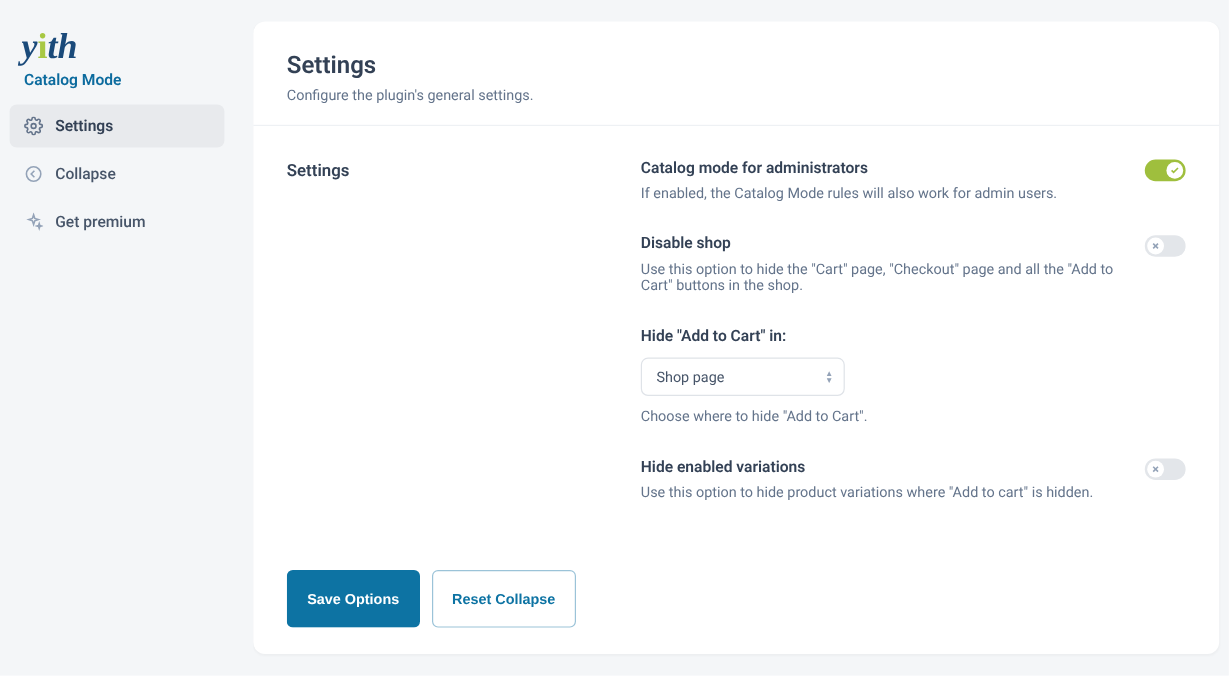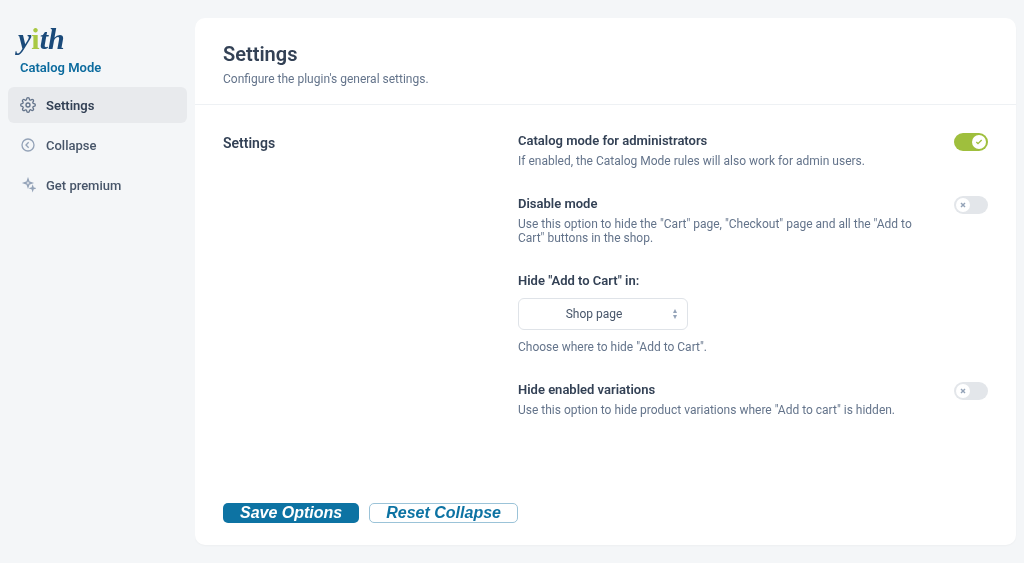--- a/index.html
+++ b/index.html
@@ -5,21 +5,21 @@
     * { box-sizing: border-box; margin: 0; padding: 0; }
     body {
       font-family: -apple-system, BlinkMacSystemFont, "Segoe UI", Roboto, sans-serif;
       background: #f4f6f8;
       color: #475569;
       font-size: 13px;
       width: 1024px;
       height: 563px;
       overflow: hidden;
     }
-    .app { display: flex; height: 100%; }
+    .app { display: flex; height: 100%; gap: 16px; }
     .sidebar {
       width: 195px;
       padding: 24px 8px 8px 8px;
       flex-shrink: 0;
     }
     .logo {
       font-family: Georgia, serif;
       font-style: italic;
       font-weight: bold;
       font-size: 30px;
@@ -141,42 +141,40 @@
       margin-bottom: 10px;
       width: 170px;
       border: 1px solid #dfe3e8;
       border-radius: 6px;
       padding: 8px 30px 8px 12px;
       font-size: 12px;
       color: #475569;
       position: relative;
       cursor: pointer;
       background: #fff;
-      text-align: center;
     }
     .select-chevrons {
       position: absolute;
       right: 10px; top: 50%;
       transform: translateY(-50%);
       color: #94a3b8;
       display: flex; flex-direction: column; line-height: 6px; font-size: 8px;
     }
     .panel-footer {
       padding: 16px 28px 22px 28px;
       display: flex;
       gap: 10px;
     }
     .btn {
       border-radius: 5px;
-      padding: 0 16px;
-      font-size: 16px;
+      padding: 16px 16px;
+      font-size: 12px;
       font-weight: 600;
       cursor: pointer;
       border: 1px solid transparent;
-      font-style: italic;
     }
     .btn-primary {
       background: #0d73a3;
       color: #fff;
     }
     .btn-secondary {
       background: #fff;
       color: #0d73a3;
       border-color: #9bc3d8;
     }
@@ -240,21 +238,21 @@
             <div class="toggle on">
               <div class="knob">
                 <svg width="8" height="8" viewBox="0 0 24 24" fill="none" stroke="currentColor" stroke-width="4">
                     <polyline points="20 6 9 17 4 12"></polyline>
                   </svg>
               </div>
             </div>
           </div>
 
           <div class="field">
-            <div class="field-label">Disable mode</div>
+            <div class="field-label">Disable shop</div>
             <div class="field-help">Use this option to hide the "Cart" page, "Checkout" page and all the "Add to Cart" buttons in the shop.</div>
             <div class="toggle off">
               <div class="knob">
                 <svg width="8" height="8" viewBox="0 0 24 24" fill="none" stroke="currentColor" stroke-width="4">
                     <line x1="18" y1="6" x2="6" y2="18"></line>
                     <line x1="6" y1="6" x2="18" y2="18"></line>
                   </svg>
               </div>
             </div>
           </div>

